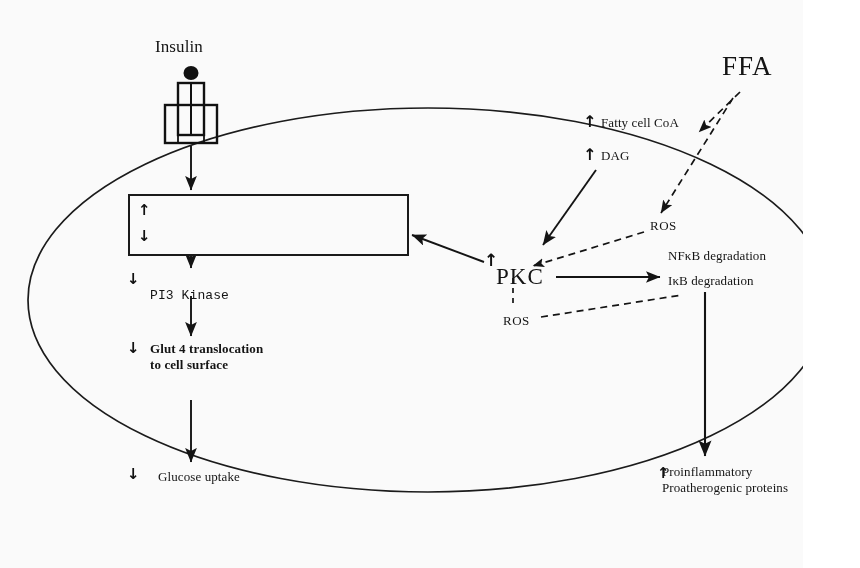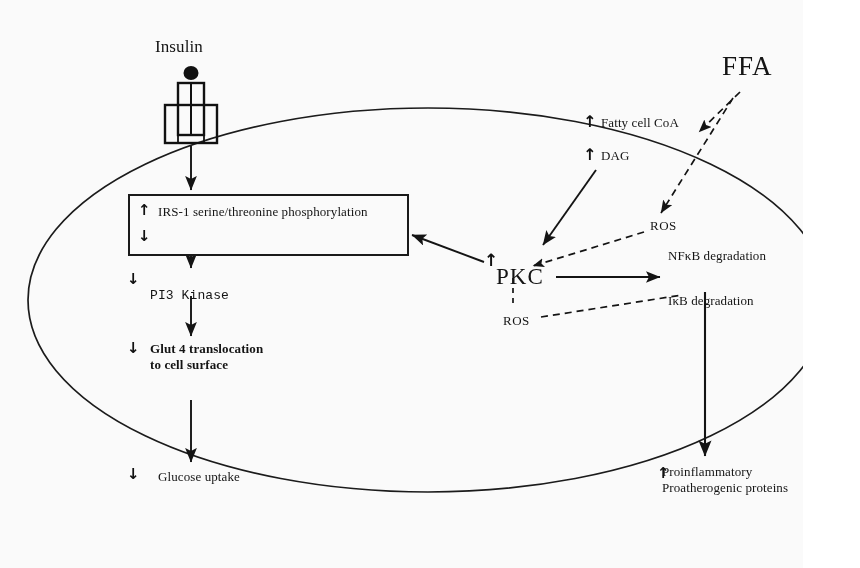--- a/index.html
+++ b/index.html
@@ -69,21 +69,21 @@
   #glucose-arrow       { left: 127px; top: 467px; font-size: 15px; }
   #glucose-label       { left: 158px; top: 469px; font-size: 13px; }
 
   #pkc-arrow           { left: 484px; top: 252px; font-size: 17px; }
   #pkc-label           { left: 496px; top: 263px; font-size: 23px; letter-spacing: 1px; }
 
   #ros-upper-label     { left: 650px; top: 218px; font-size: 13px; letter-spacing: 0.5px;}
   #ros-lower-label     { left: 503px; top: 313px; font-size: 13px; letter-spacing: 0.5px;}
 
   #nfkb-label          { left: 668px; top: 248px; font-size: 13px; }
-  #ikb-label           { left: 668px; top: 273px; font-size: 13px; margin-top: 20px; }
+  #ikb-label           { left: 668px; top: 273px; font-size: 13px; }
 
   #proteins-arrow      { left: 657px; top: 466px; font-size: 15px; }
   #proteins-label      { left: 662px; top: 464px; font-size: 13px; font-family: Liberation Serif, serif; }
 </style>
 </head>
 <body>
 
 <div id="canvas">
 
   <svg id="diagram-svg" viewBox="0 0 860 568">
@@ -142,21 +142,20 @@
   <div class="lbl" id="ffa-label">FFA</div>
 
   <div class="arrowglyph" id="fattyacyl-arrow">↑</div>
   <div class="lbl" id="fattyacyl-label">Fatty cell CoA</div>
 
   <div class="arrowglyph" id="dag-arrow">↑</div>
   <div class="lbl" id="dag-label">DAG</div>
 
   <div id="irs-box"></div>
   <div class="arrowglyph" id="irs-serine-arrow">↑</div>
-  <div class="lbl" id="irs-serine-label">IRS-1 serine/threonine phosphorylation</div>
   <div class="arrowglyph" id="irs-tyrosine-arrow">↓</div>
 
   <div class="arrowglyph" id="pi3k-arrow">↓</div>
   <div class="lbl" id="pi3k-label">PI3 Kinase</div>
 
   <div class="arrowglyph" id="glut4-arrow">↓</div>
   <div class="lbl" id="glut4-label">Glut 4 translocation
 to cell surface</div>
 
   <div class="arrowglyph" id="glucose-arrow">↓</div>

